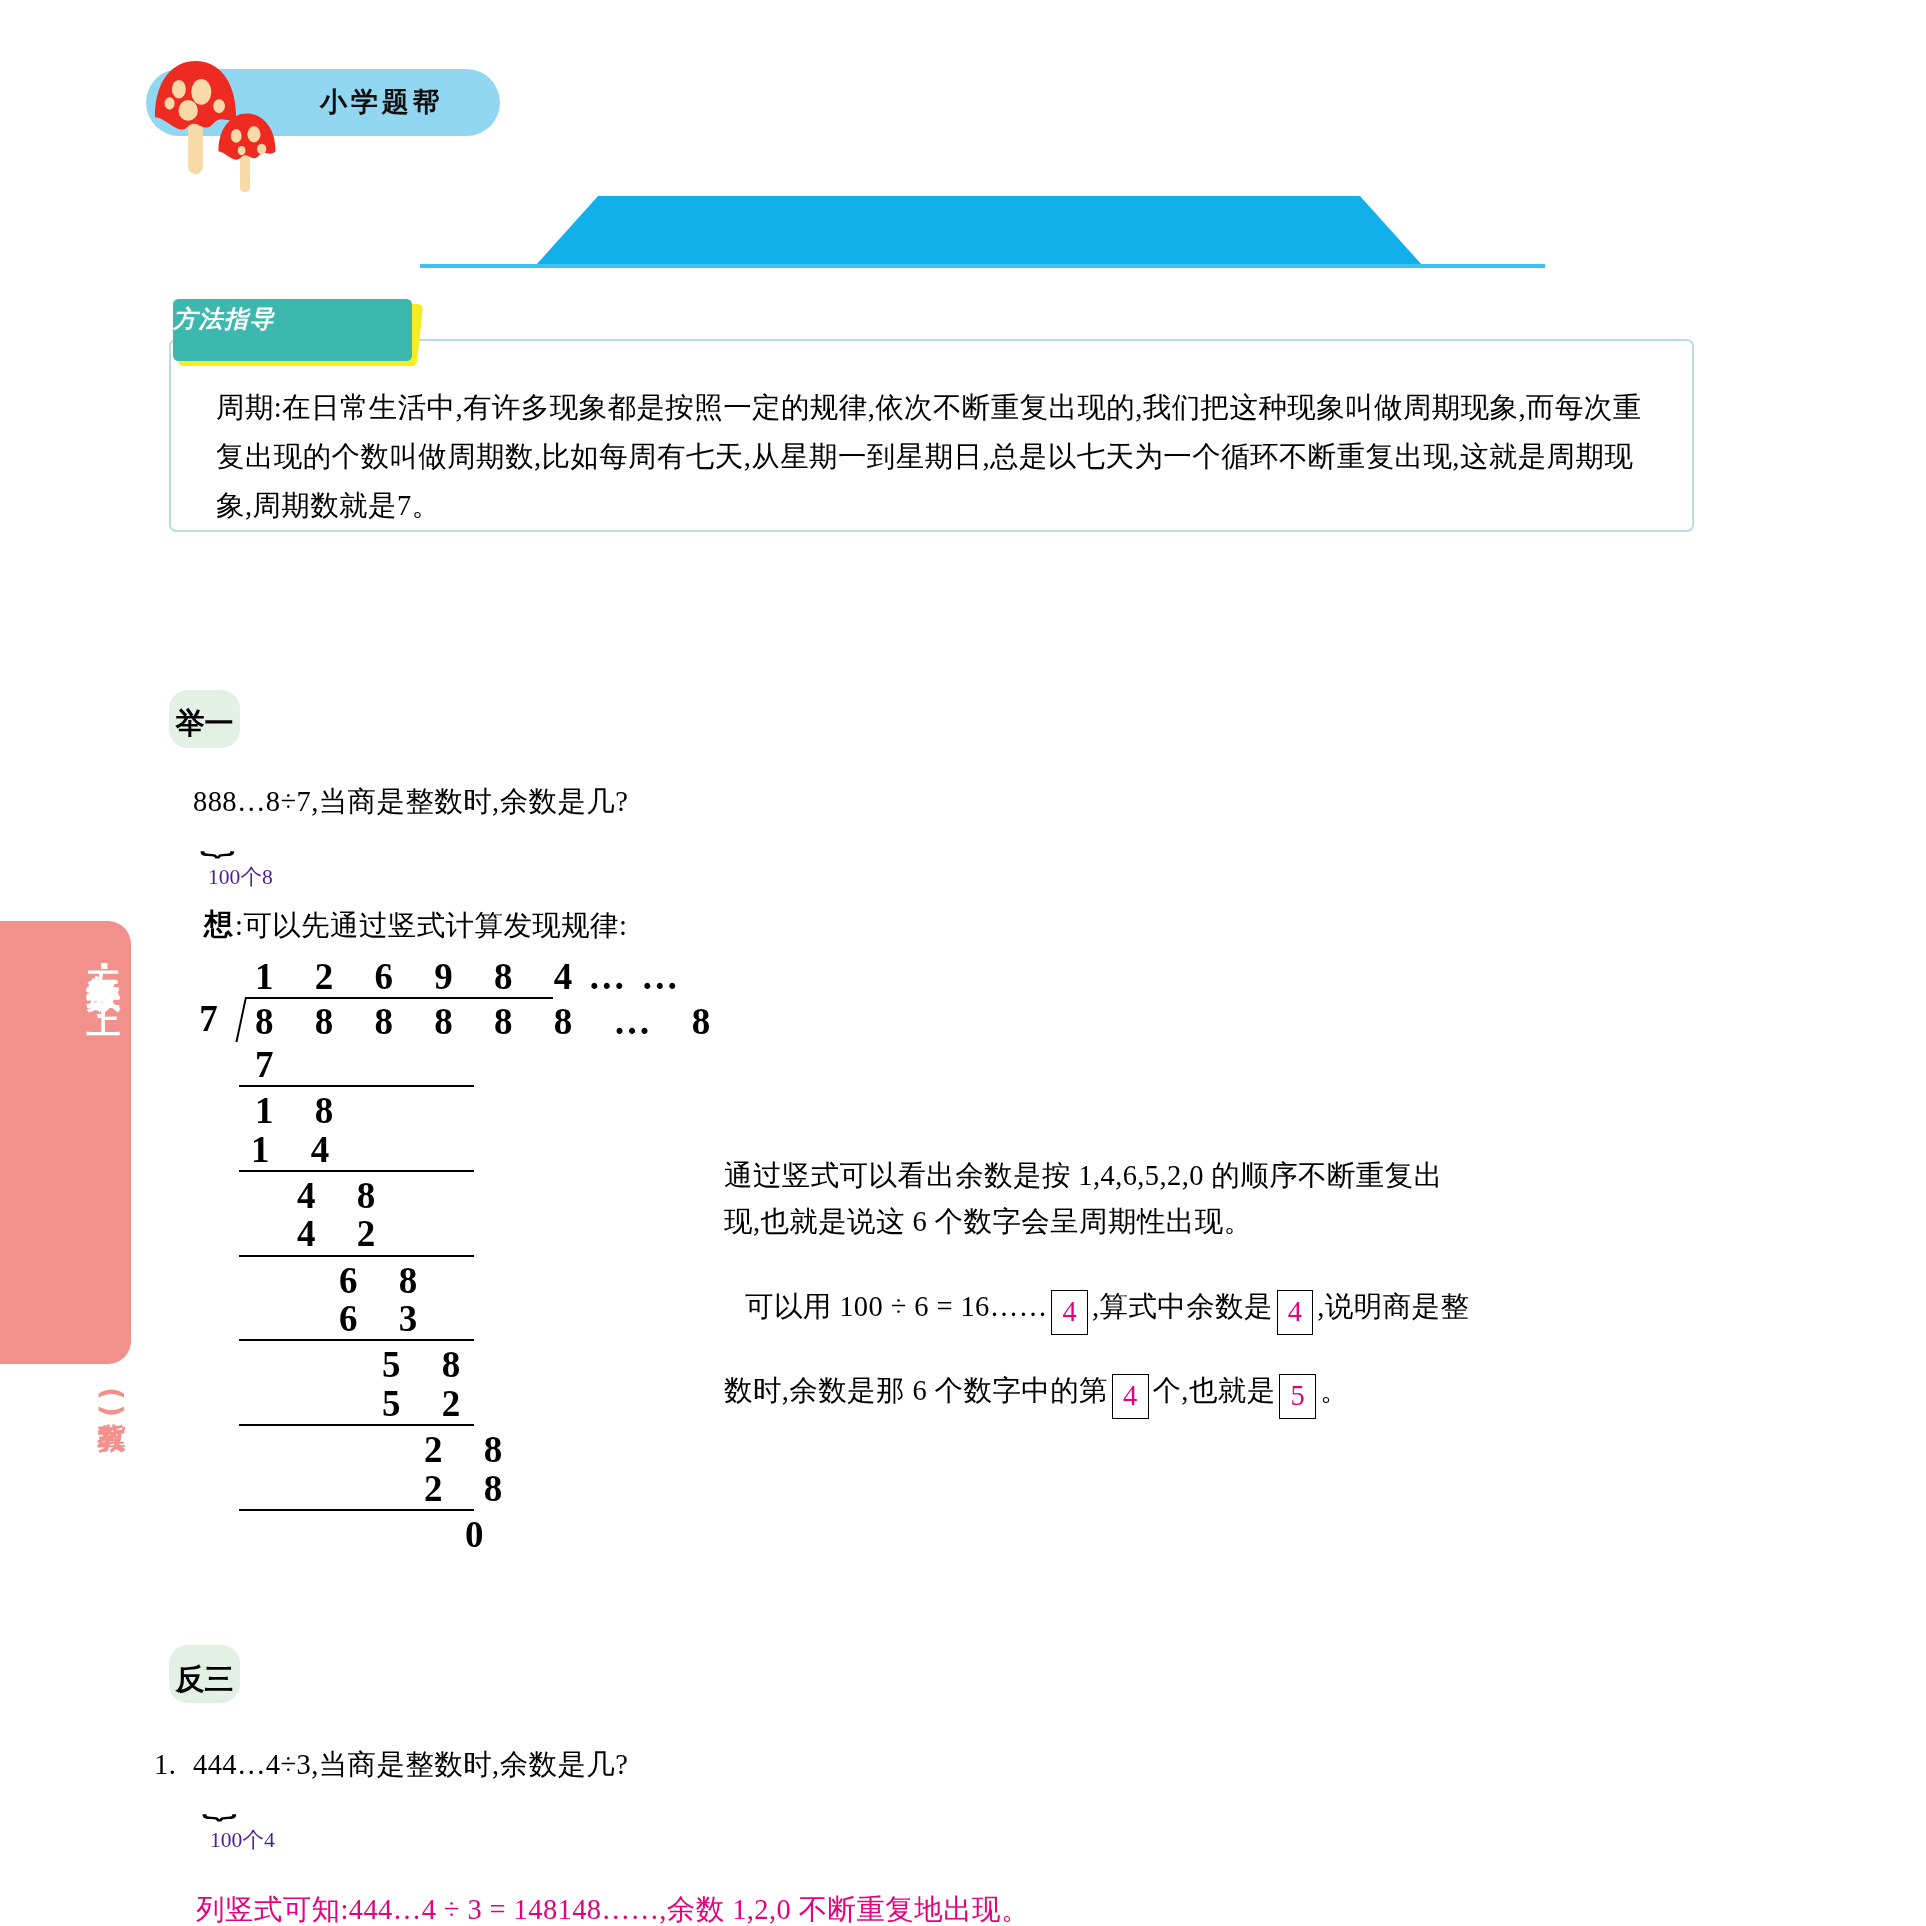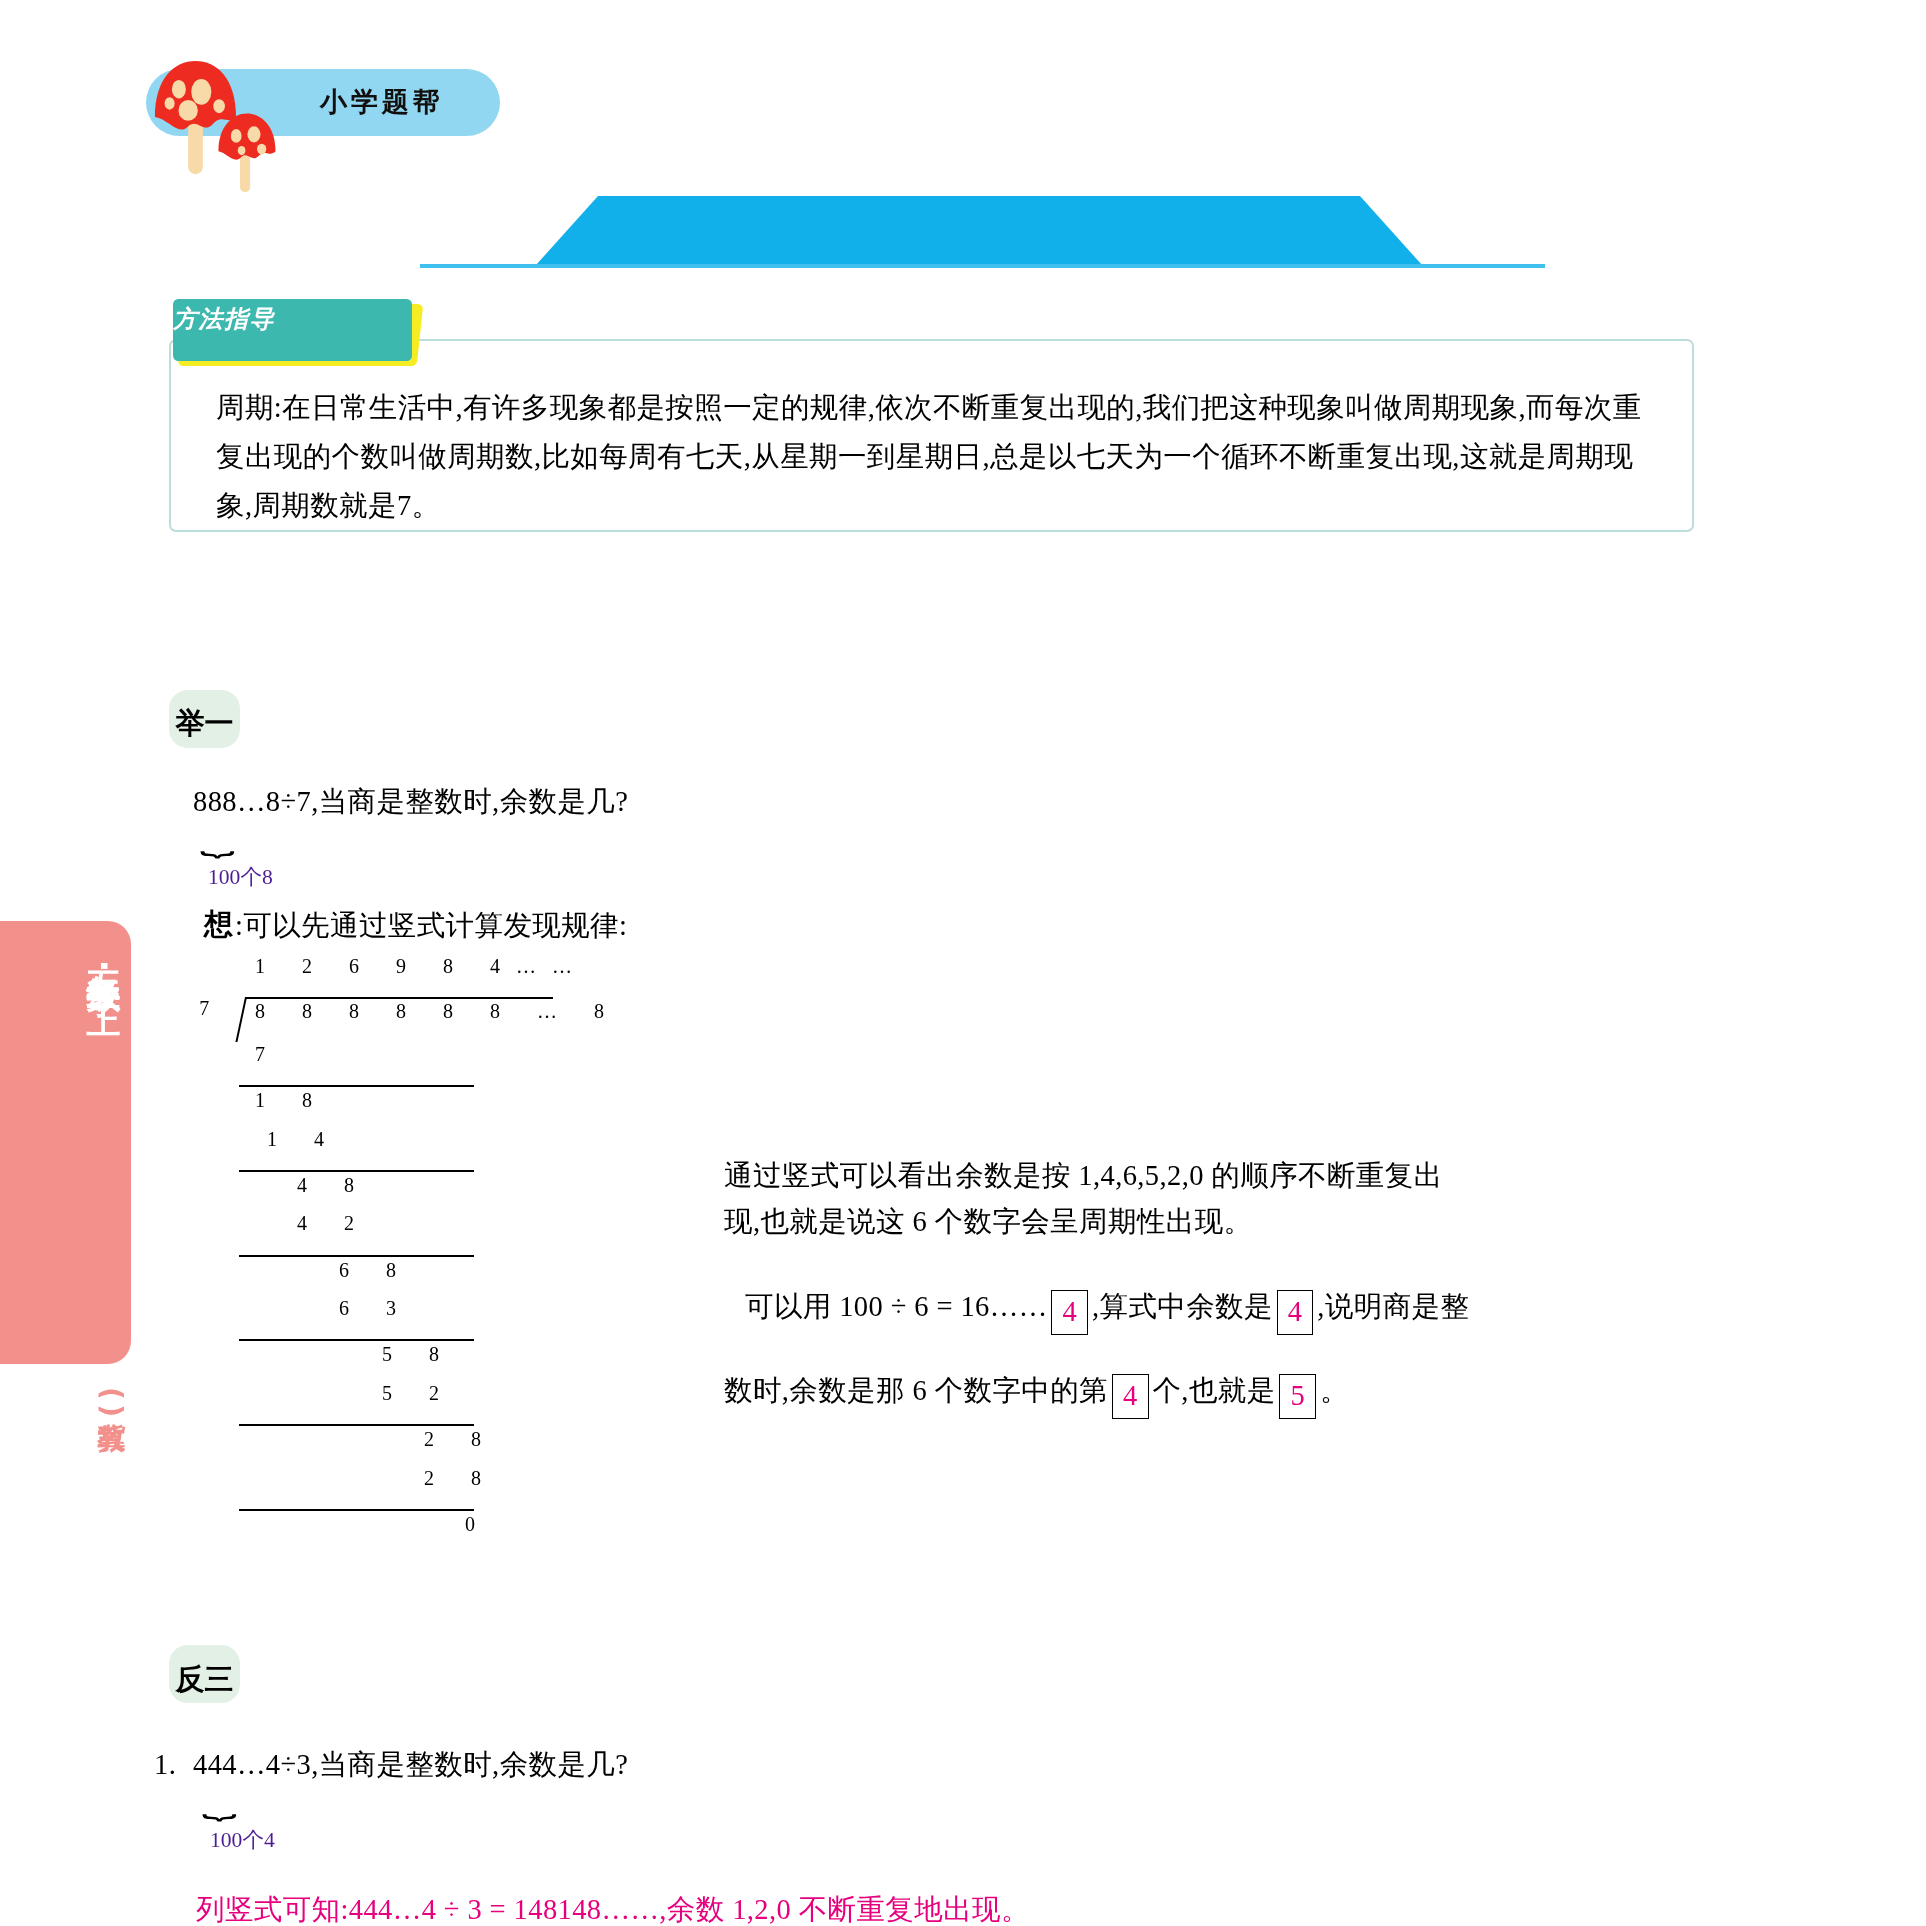--- a/index.html
+++ b/index.html
@@ -187,24 +187,25 @@
     position: absolute;
     font-size: 21.6px;
     color: #4c1d95;
     white-space: nowrap;
   }
 
   
   .division { position: absolute; left: 193px; top: 955px; width: 539px; height: 474px; }
   .d-digit {
     position: absolute;
-    font-size: 20px;
+    font-size: 37px;
     color: #000;
     white-space: nowrap;
     font-family: "Liberation Serif", serif;
+    font-weight: bold;
   }
   .d-rule { position: absolute; height: 1.9px; background: #000; }
   .d-vrule { position: absolute; width: 1.9px; background: #000; }
 
   
   .ansbox {
     display: inline-block;
     border-top: 1.9px solid #000;
     border-bottom: 1.9px solid #000;
     border-left: 1.9px solid #000;
@@ -304,21 +305,21 @@
 <div class="division">
   <div class="d-digit" style="left:62px; top:0px; letter-spacing:16px;">1 2 6 9 8 4……</div>
   <div class="d-digit" style="left:6.2px; top:42px;">7</div>
   <div class="d-rule" style="left:52px; top:42px; width:308px;"></div>
   <div class="d-vrule" style="left:52px; top:42px; height:45px; transform:skewX(-12deg); transform-origin:top;"></div>
   <div class="d-digit" style="left:62px; top:45px; letter-spacing:16px;">8 8 8 8 8 8 … 8</div>
 
   <div class="d-digit" style="left:62px; top:88px;">7</div>
   <div class="d-rule" style="left:46px; top:130px; width:235px;"></div>
   <div class="d-digit" style="left:62px; top:134px; letter-spacing:16px;">1 8</div>
-  <div class="d-digit" style="left:74px; top:173px; letter-spacing:16px;">1 4</div>
+  <div class="d-digit" style="left:58px; top:173px; letter-spacing:16px;">1 4</div>
   <div class="d-rule" style="left:46px; top:215px; width:235px;"></div>
   <div class="d-digit" style="left:104px; top:219px; letter-spacing:16px;">4 8</div>
   <div class="d-digit" style="left:104px; top:257px; letter-spacing:16px;">4 2</div>
   <div class="d-rule" style="left:46px; top:300px; width:235px;"></div>
   <div class="d-digit" style="left:146px; top:304px; letter-spacing:16px;">6 8</div>
   <div class="d-digit" style="left:146px; top:342px; letter-spacing:16px;">6 3</div>
   <div class="d-rule" style="left:46px; top:384px; width:235px;"></div>
   <div class="d-digit" style="left:189px; top:388px; letter-spacing:16px;">5 8</div>
   <div class="d-digit" style="left:189px; top:427px; letter-spacing:16px;">5 2</div>
   <div class="d-rule" style="left:46px; top:469px; width:235px;"></div>

